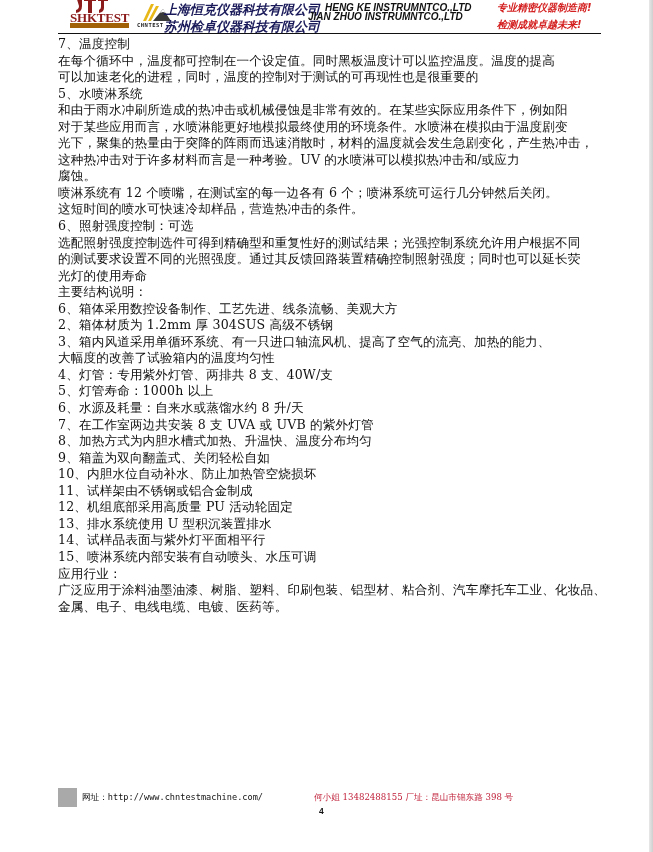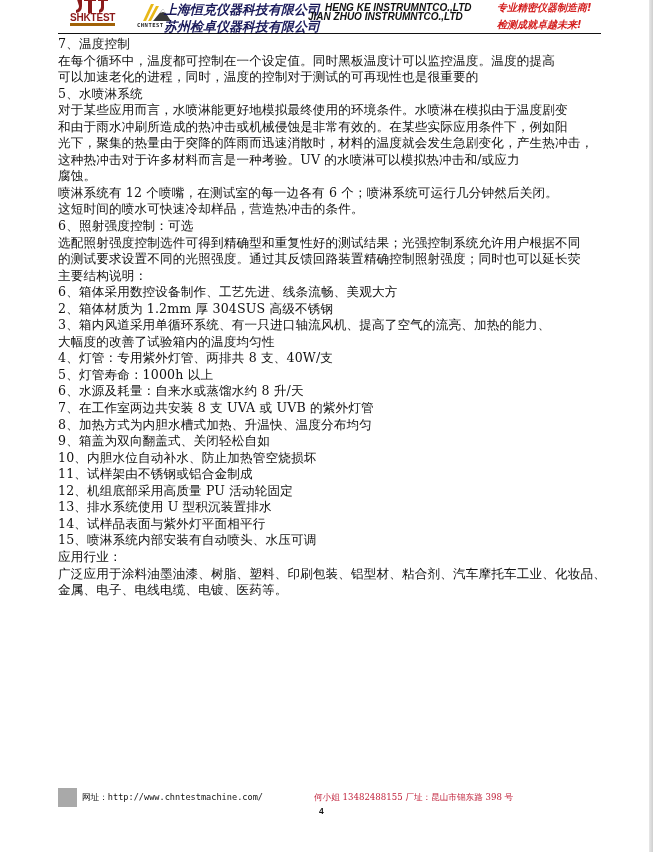--- a/index.html
+++ b/index.html
@@ -41,26 +41,26 @@
       width: 50px; height: 34px;
     }
     .logo-shk .mark {
       position: absolute;
       left: 6px; top: 0;
       width: 36px; height: 18px;
     }
     .logo-shk .shk-text {
       position: absolute;
       left: 2px; top: 17px;
-      font-family: Liberation Sans, sans-serif;
-      font-weight: bold;
-      font-size: 10px;
+      font-family: Liberation Serif, serif;
+      font-weight: bold;
+      font-size: 13px;
       color: #8b1a1a;
       letter-spacing: -0.2px;
-      border-bottom: 3px solid #a16207;
+      border-bottom: 5px solid #a16207;
       line-height: 10px;
     }
     .logo-chn {
       position: absolute;
       left: 135px; top: 2px;
       width: 40px; height: 28px;
     }
     .logo-chn .chn-text {
       position: absolute;
       left: 2px; top: 20px;
@@ -190,30 +190,31 @@
     <div class="slogan l1">专业精密仪器制造商!</div>
     <div class="slogan l2">检测成就卓越未来!</div>
     <div class="header-rule"></div>
   </div>
 
   <div class="content">
     <div class="line">7、温度控制</div>
     <div class="line">在每个循环中，温度都可控制在一个设定值。同时黑板温度计可以监控温度。温度的提高</div>
     <div class="line">可以加速老化的进程，同时，温度的控制对于测试的可再现性也是很重要的</div>
     <div class="line">5、水喷淋系统</div>
+    <div class="line">和由于雨水冲刷所造成的热冲击或机械侵蚀是非常有效的。在某些实际应用条件下，例如阳</div>
     <div class="line">对于某些应用而言，水喷淋能更好地模拟最终使用的环境条件。水喷淋在模拟由于温度剧变</div>
-    <div class="line">和由于雨水冲刷所造成的热冲击或机械侵蚀是非常有效的。在某些实际应用条件下，例如阳</div>
     <div class="line">光下，聚集的热量由于突降的阵雨而迅速消散时，材料的温度就会发生急剧变化，产生热冲击，</div>
     <div class="line">这种热冲击对于许多材料而言是一种考验。UV 的水喷淋可以模拟热冲击和/或应力</div>
     <div class="line">腐蚀。</div>
     <div class="line">喷淋系统有 12 个喷嘴，在测试室的每一边各有 6 个；喷淋系统可运行几分钟然后关闭。</div>
     <div class="line">这短时间的喷水可快速冷却样品，营造热冲击的条件。</div>
     <div class="line">6、照射强度控制：可选</div>
     <div class="line">选配照射强度控制选件可得到精确型和重复性好的测试结果；光强控制系统允许用户根据不同</div>
     <div class="line">的测试要求设置不同的光照强度。通过其反馈回路装置精确控制照射强度；同时也可以延长荧</div>
+    <div class="line">光灯的使用寿命</div>
     <div class="line">主要结构说明：</div>
     <div class="line">6、箱体采用数控设备制作、工艺先进、线条流畅、美观大方</div>
     <div class="line">2、箱体材质为 1.2mm 厚 304SUS 高级不锈钢</div>
     <div class="line">3、箱内风道采用单循环系统、有一只进口轴流风机、提高了空气的流亮、加热的能力、</div>
     <div class="line">大幅度的改善了试验箱内的温度均匀性</div>
     <div class="line">4、灯管：专用紫外灯管、两排共 8 支、40W/支</div>
     <div class="line">5、灯管寿命：1000h 以上</div>
     <div class="line">6、水源及耗量：自来水或蒸馏水约 8 升/天</div>
     <div class="line">7、在工作室两边共安装 8 支 UVA 或 UVB 的紫外灯管</div>
     <div class="line">8、加热方式为内胆水槽式加热、升温快、温度分布均匀</div>

